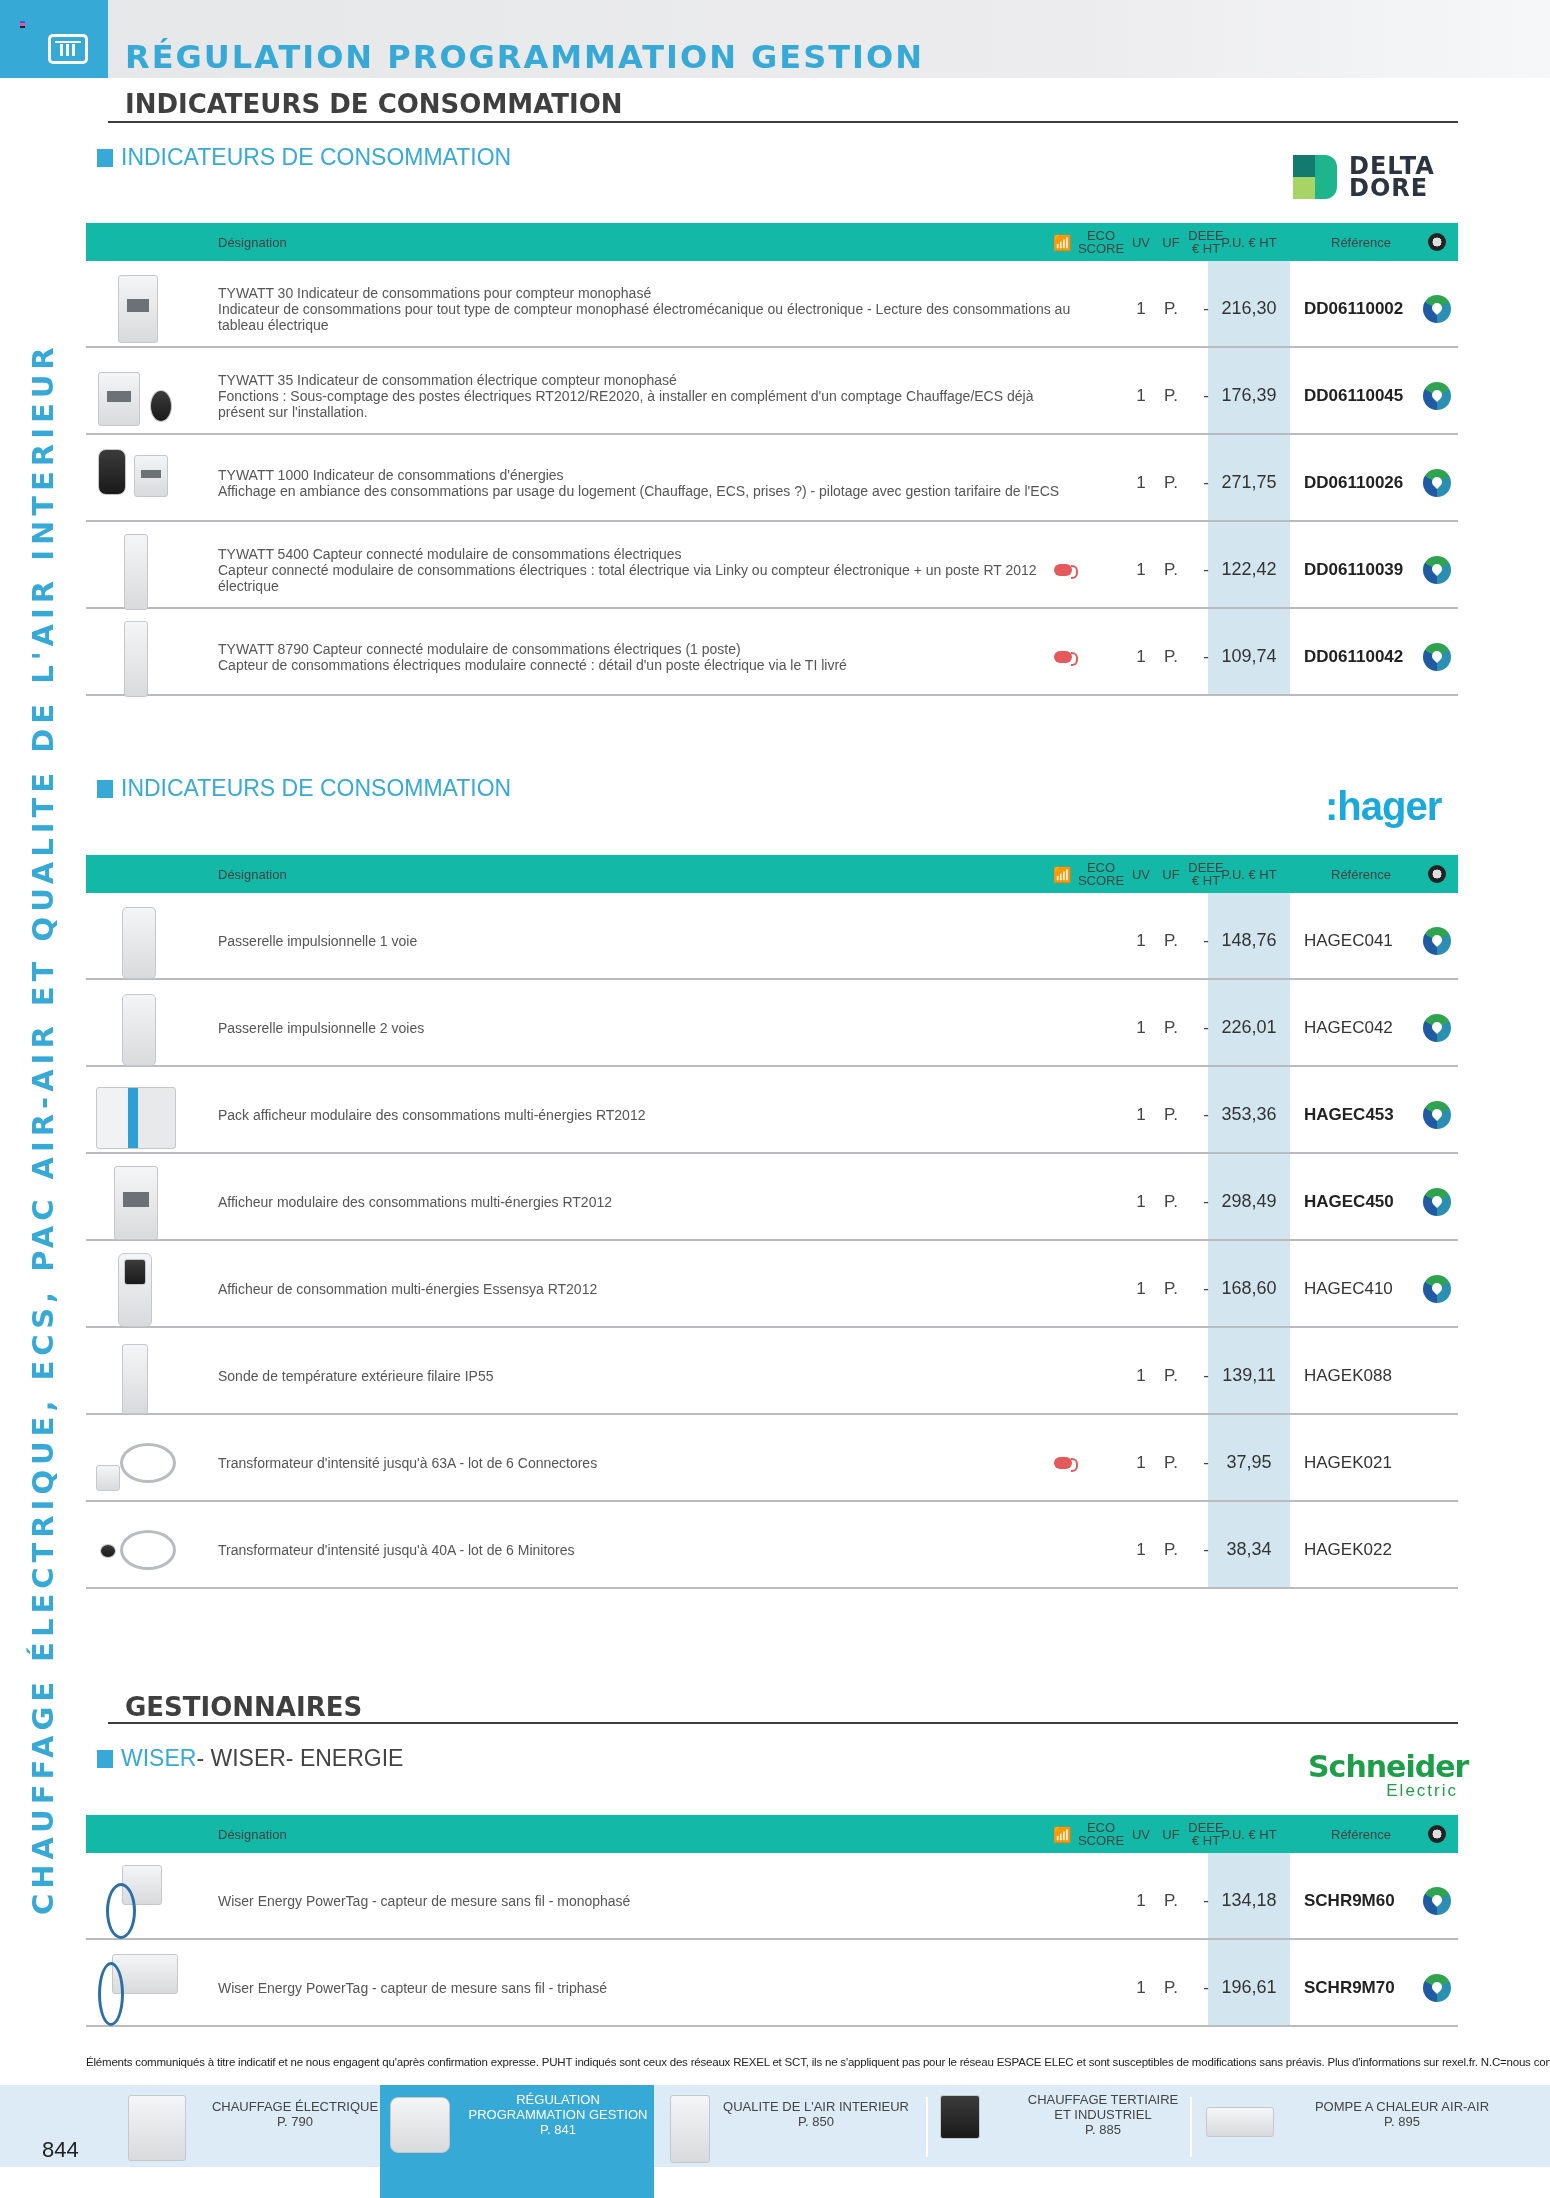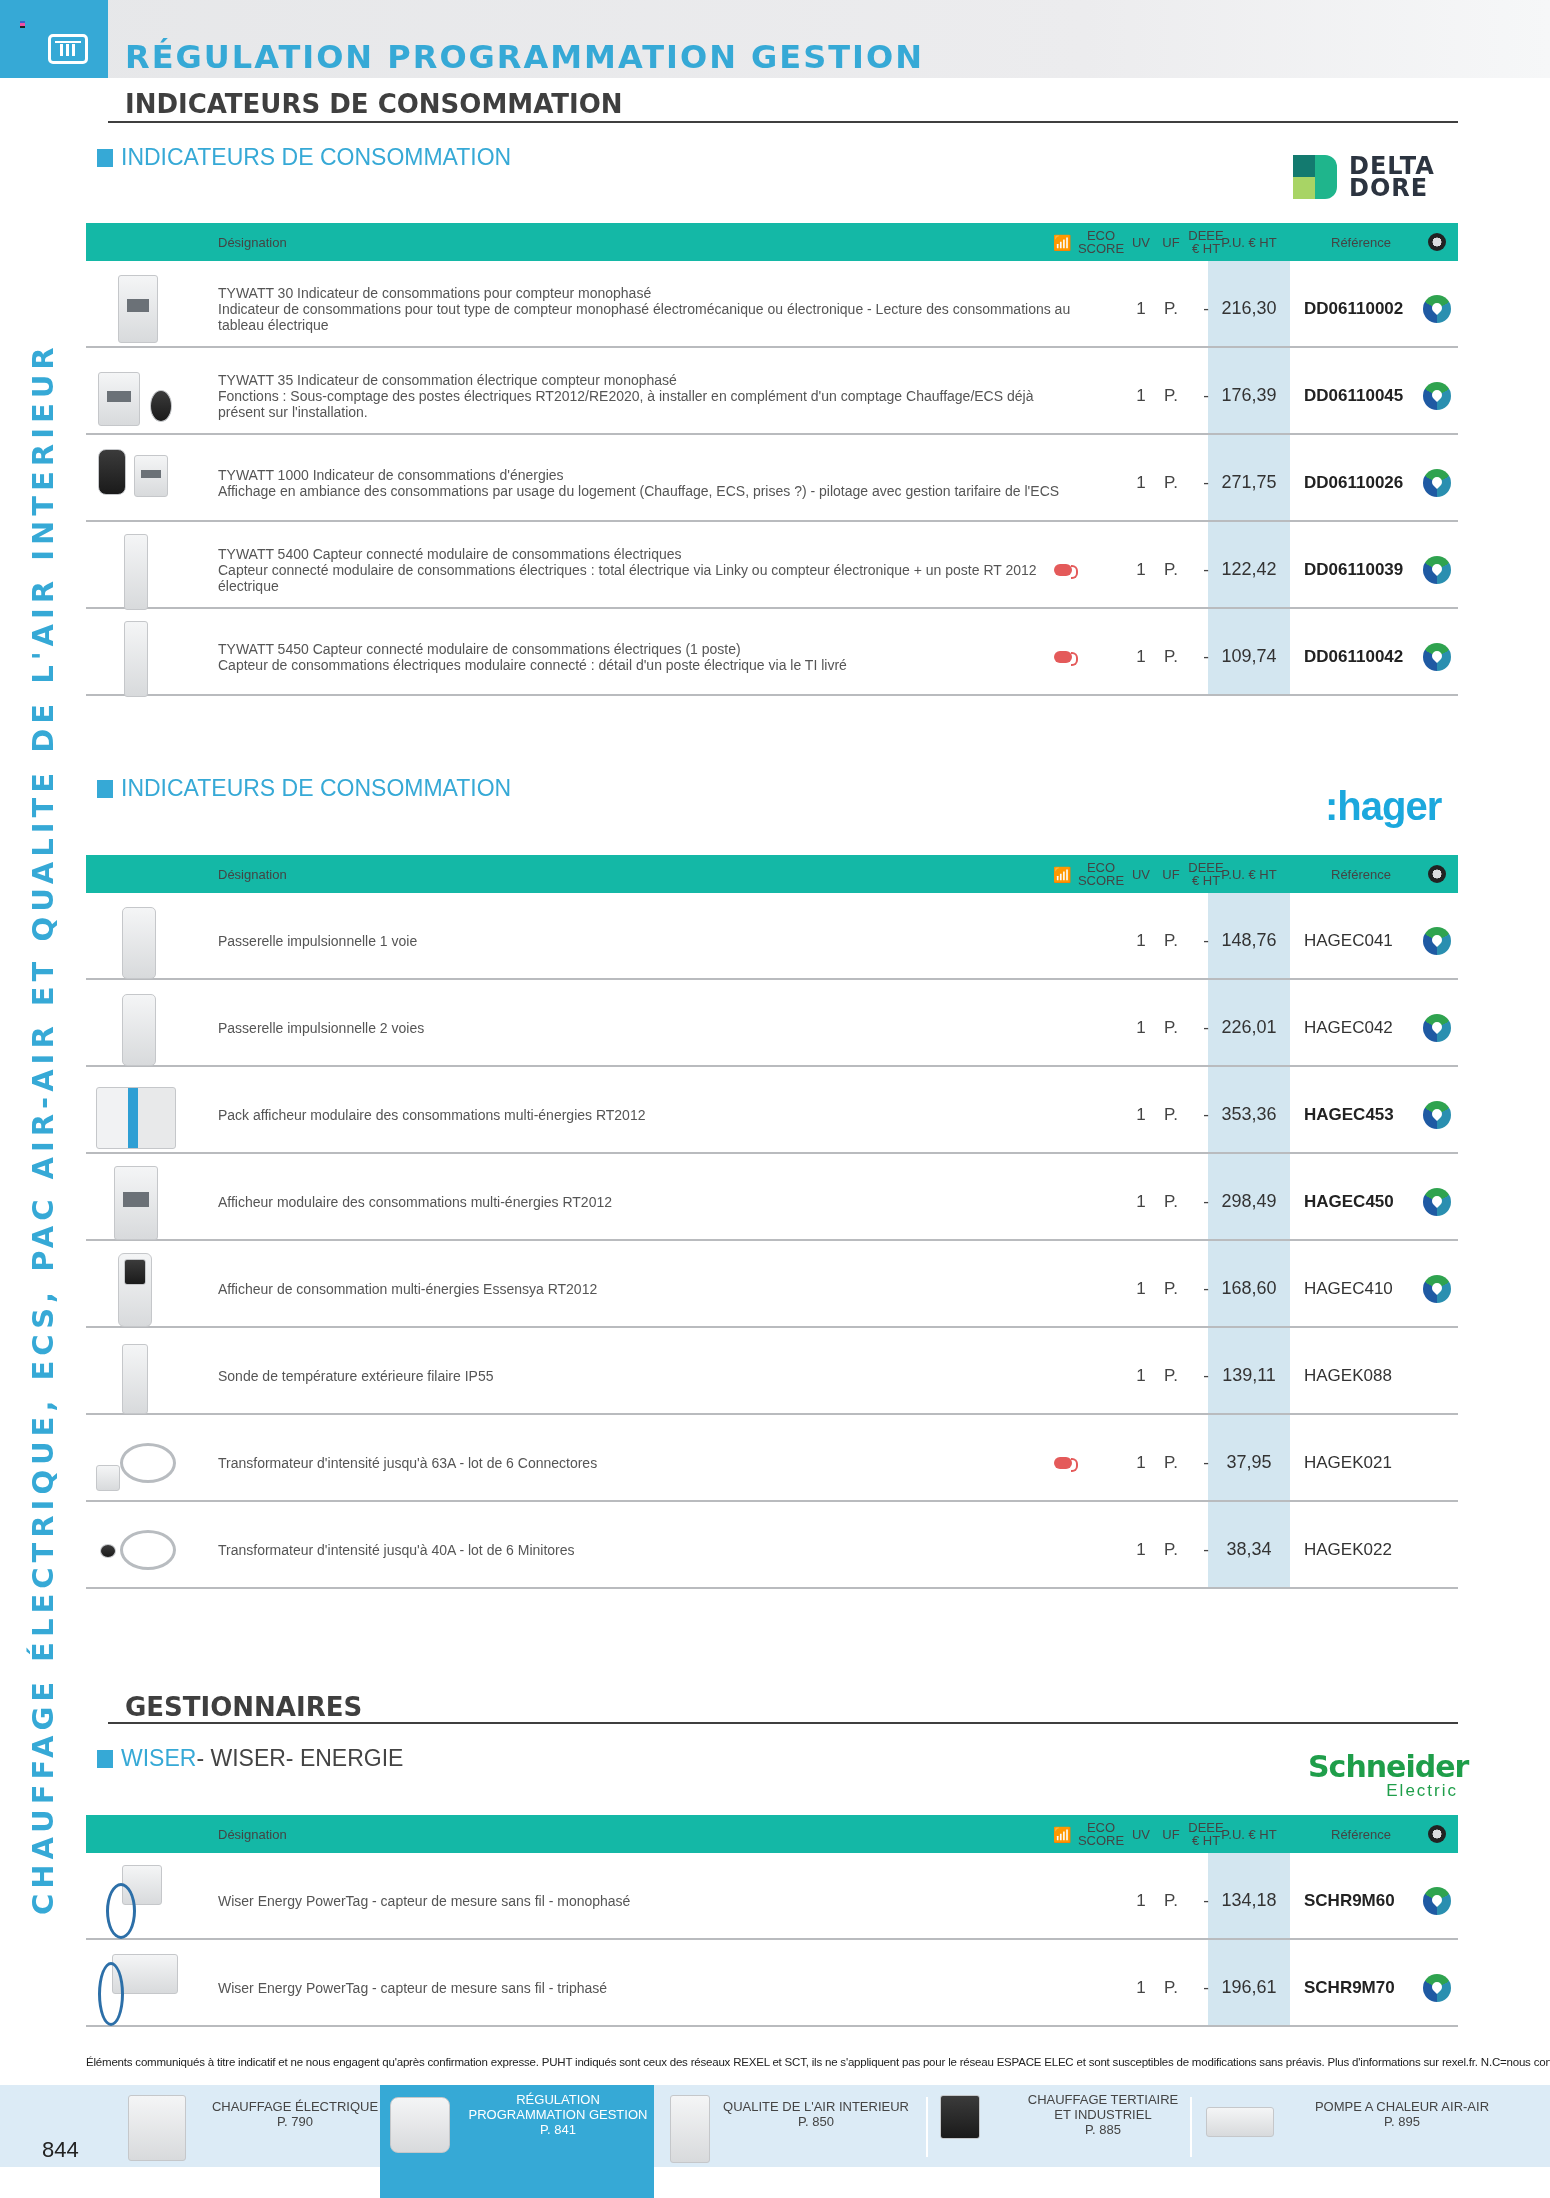--- a/index.html
+++ b/index.html
@@ -226,21 +226,21 @@
       <div class="cell col-ref ref bold">DD06110039</div>
       <div class="cell col-eco2">
         <span class="eco-badge"></span>
       </div>
     </div>
     <div class="row">
       <div class="thumb" style="position:absolute">
         <div class="dev" style="left:30px;top:2px;width:24px;height:76px"></div>
       </div>
       <div class="desc">
-        <div>TYWATT 5450 Capteur connecté modulaire de consommations électriques (1 poste)</div>
+        <div>TYWATT 8790 Capteur connecté modulaire de consommations électriques (1 poste)</div>
         <div>Capteur de consommations électriques modulaire connecté : détail d'un poste électrique via le TI livré</div>
       </div>
       <div class="cell col-wifi">
         <span class="signal-icon"></span>
       </div>
       <div class="cell col-uv">1</div>
       <div class="cell col-uf">P.</div>
       <div class="cell col-deee">-</div>
       <div class="cell col-pu pu">109,74</div>
       <div class="cell col-ref ref bold">DD06110042</div>

